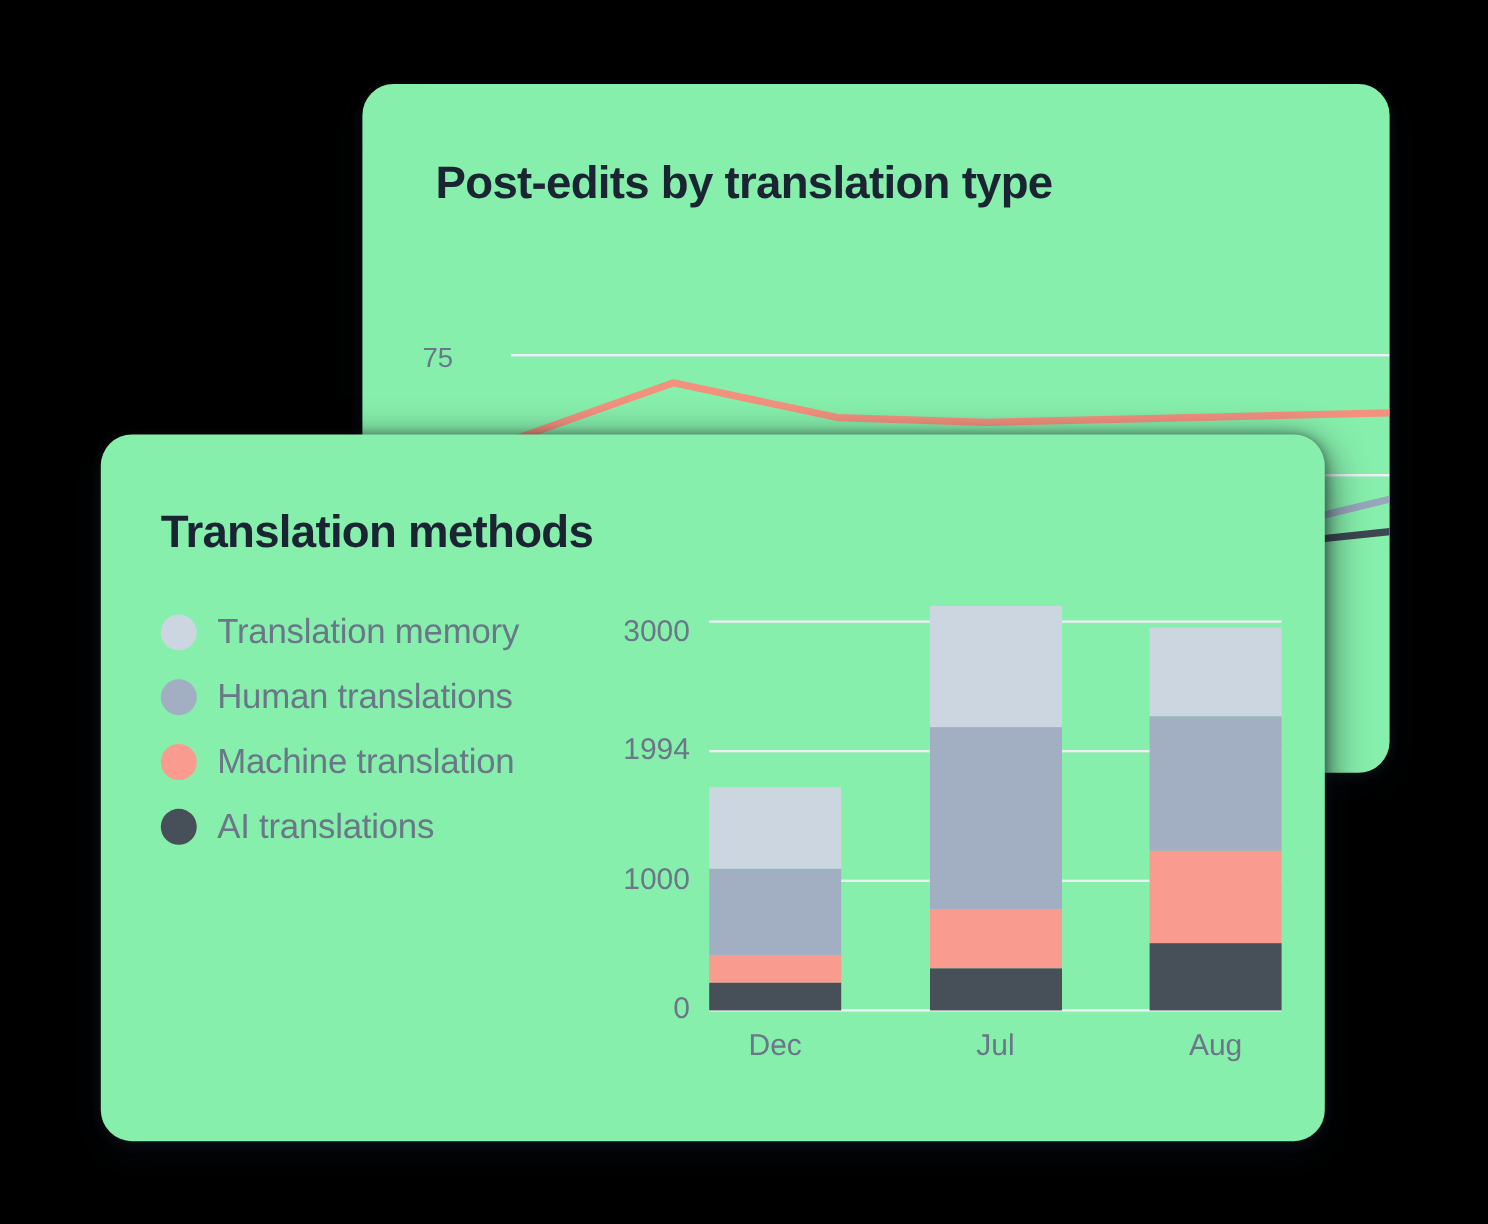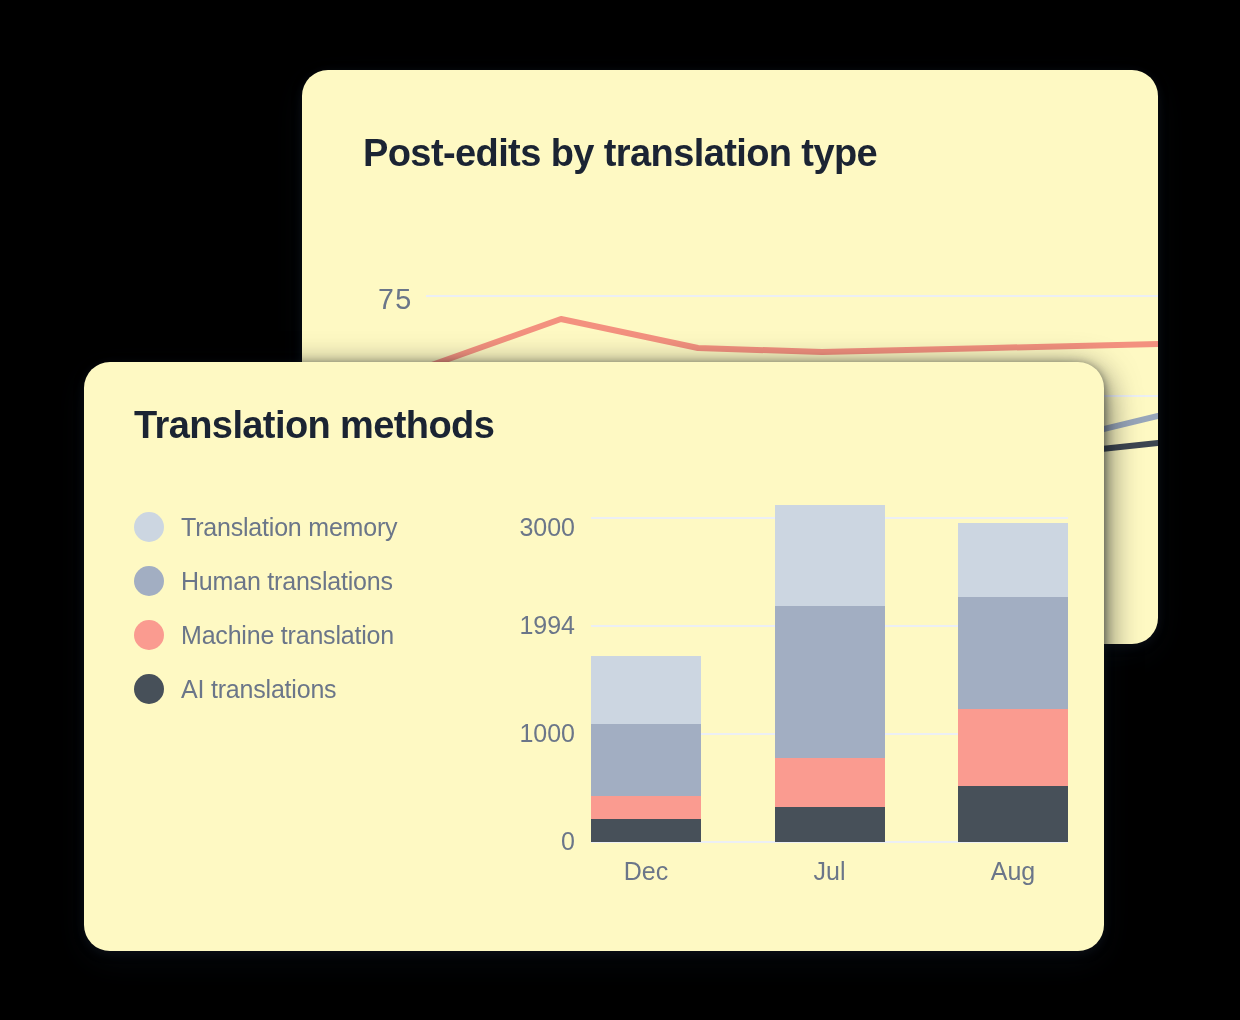--- a/index.html
+++ b/index.html
@@ -7,68 +7,67 @@
     width: 1240px; height: 1020px;
     background: #000000;
     font-family: "Liberation Sans", sans-serif;
     overflow: hidden;
   }
   .stage { position: relative; width: 1240px; height: 1020px; }
 
   
   .card {
     position: absolute;
-    background: #fef9c3;
+    background: #86efac;
     border-radius: 26px;
     box-shadow: 0 2px 10px rgba(20,26,36,.55), 0 10px 34px rgba(8,12,18,.75);
   }
   #back-card  { left: 302px; top: 70px;  width: 856px; height: 574px; z-index: 1; }
   #front-card { left: 84px;  top: 362px; width: 1020px; height: 589px; z-index: 2; }
 
   
   .card-title {
     font-weight: 700;
     color: #1b2433;
     letter-spacing: -0.6px;
     white-space: nowrap;
   }
   #back-title  { position: absolute; left: 61px; top: 62px; font-size: 38px; }
-  #front-title { position: absolute; left: 50px; top: 42px; font-size: 38px; }
+  #front-title { position: absolute; left: 50px; top: 61px; font-size: 38px; }
 
   
   #line-chart-area {
     position: absolute;
     left: 50px; top: 130px;
     width: 806px; height: 444px;
     overflow: hidden;
   }
   #line-svg { display: block; }
   .ytick-line {
     position: absolute;
-    font-size: 29px;
+    font-size: 23px;
     color: #6b7689;
     font-weight: 500;
-    text-align: right;
+    text-align: left;
     width: 60px;
-    font-family: Liberation Mono, monospace;
   }
 
   
   #legend { position: absolute; left: 50px; top: 138px; }
   .legend-row {
     display: flex; align-items: center;
     height: 54px;
   }
   .legend-swatch {
     width: 30px; height: 30px; border-radius: 50%;
     flex: 0 0 30px;
   }
   .legend-label {
     margin-left: 17px;
-    font-size: 25px;
+    font-size: 29px;
     color: #6b7689;
     white-space: nowrap;
     letter-spacing: -0.2px;
   }
 
   
   #bar-chart {
     position: absolute;
     left: 404px; top: 140px;
     width: 580px; height: 420px;

